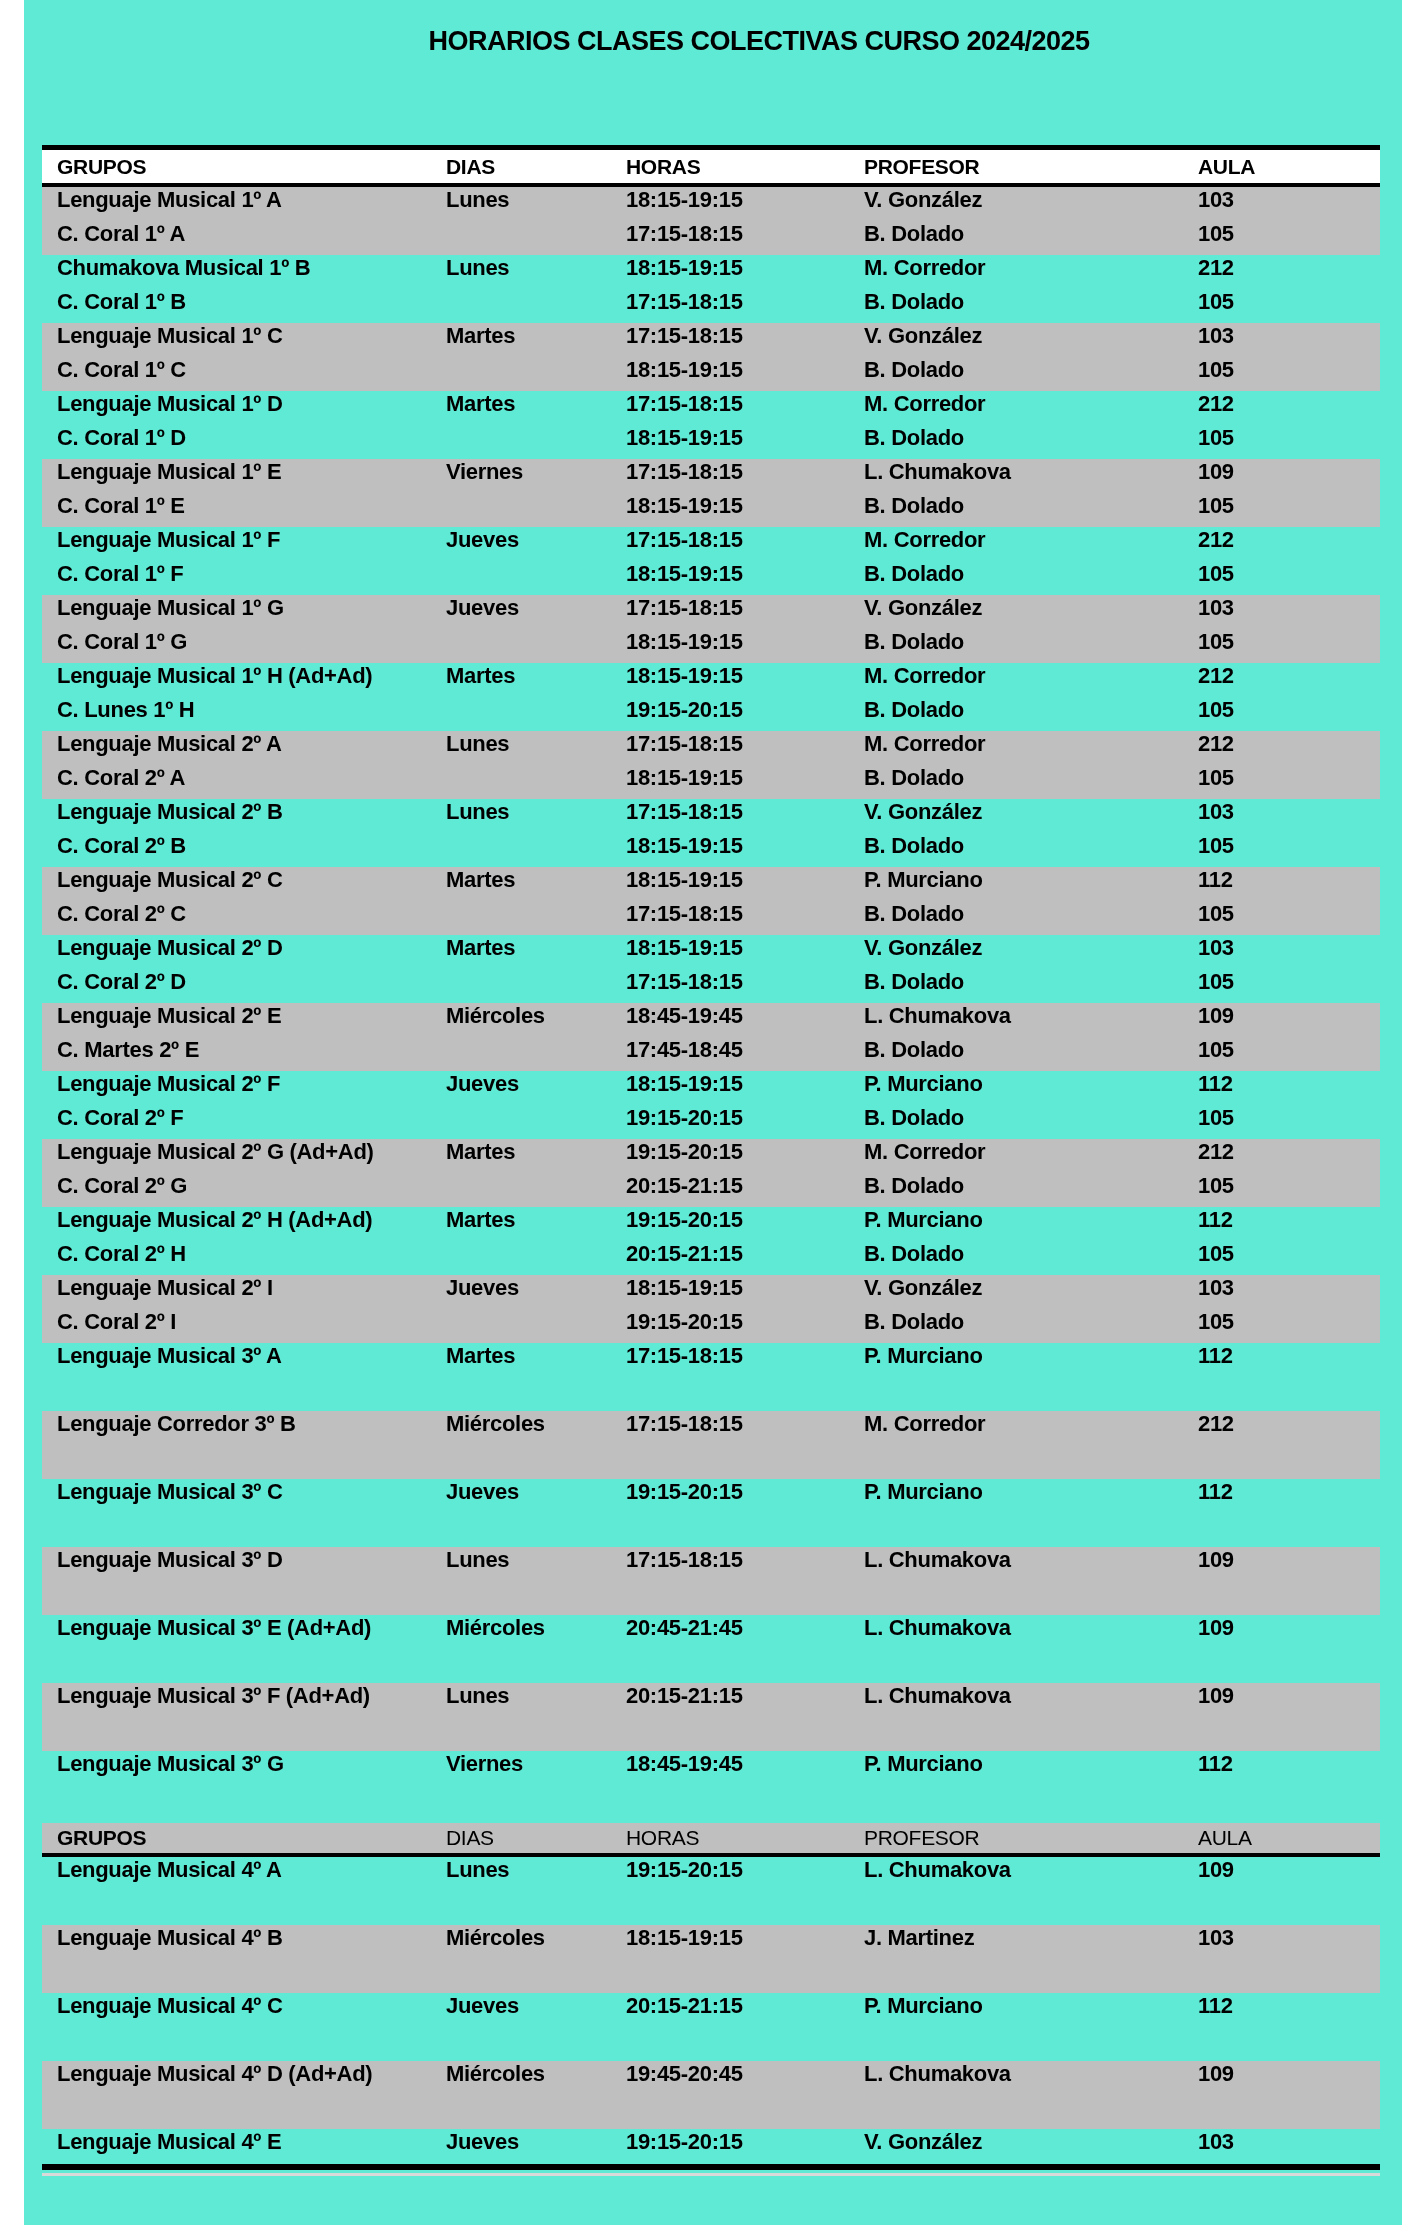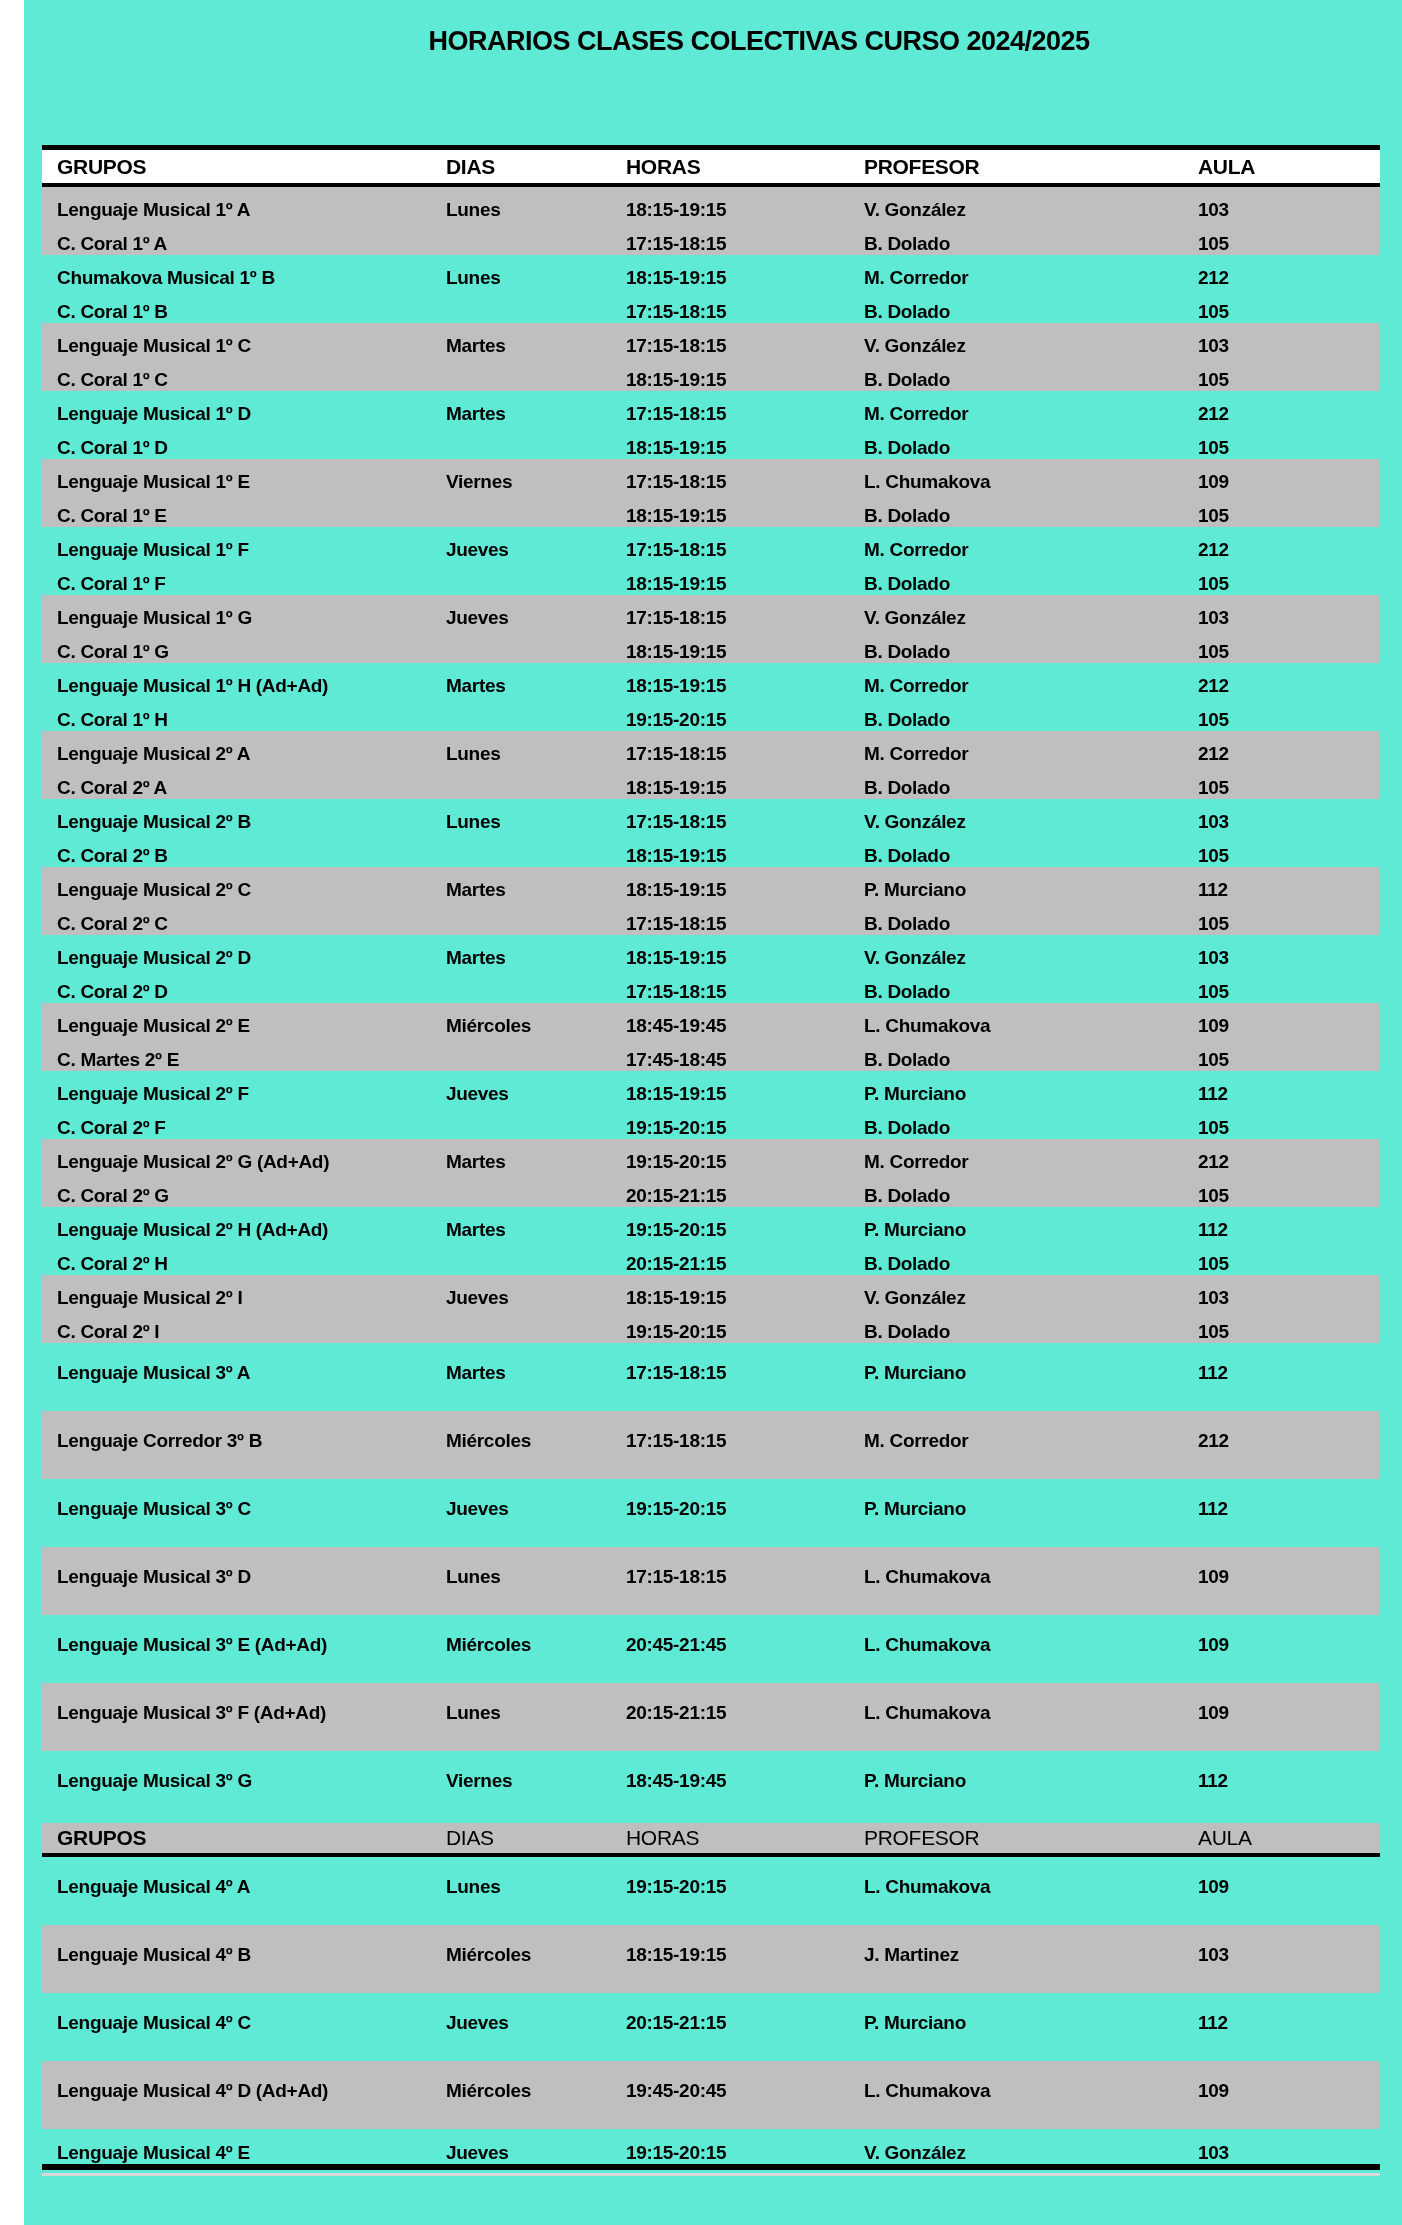--- a/index.html
+++ b/index.html
@@ -72,22 +72,22 @@
   .thead2 .c0 { font-weight: bold; }
 
   .block { width: 1338px; }
   .block.shaded { background: #bfbfbf; }
   .block.pair { height: 68px; }
   .block.single { height: 68px; }
   .block.single.short { height: 35px; }
 
   .row {
     display: flex;
-    align-items: flex-end;
-    font-size: 19px;
+    align-items: flex-start;
+    font-size: 22px;
     font-weight: bold;
   }
   .pair .row { height: 34px; }
   .single .row { height: 41px; }
   .single.short .row { height: 35px; }
 
   .bottom-line {
     width: 1338px;
     height: 6px;
     background: #000000;
@@ -231,21 +231,21 @@
         </div>
         <div class="block pair">
           <div class="row">
             <div class="cell c0">Lenguaje Musical 1º H  (Ad+Ad)</div>
             <div class="cell c1">Martes</div>
             <div class="cell c2">18:15-19:15</div>
             <div class="cell c3">M. Corredor</div>
             <div class="cell c4">212</div>
           </div>
           <div class="row">
-            <div class="cell c0">C. Coral  1º H</div>
+            <div class="cell c0">C. Lunes  1º H</div>
             <div class="cell c1"></div>
             <div class="cell c2">19:15-20:15</div>
             <div class="cell c3">B. Dolado</div>
             <div class="cell c4">105</div>
           </div>
         </div>
         <div class="block pair shaded">
           <div class="row">
             <div class="cell c0">Lenguaje Musical 2º A</div>
             <div class="cell c1">Lunes</div>

